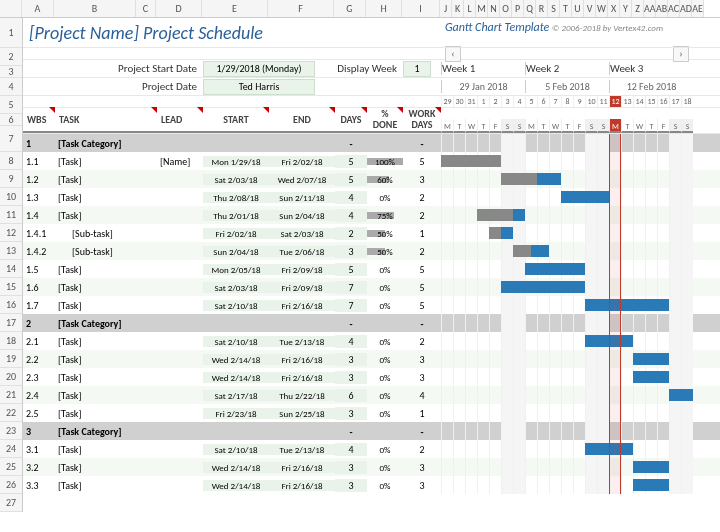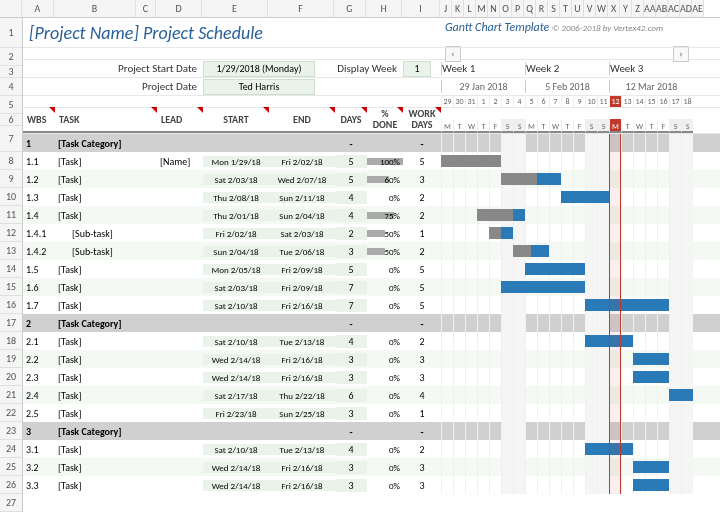--- a/index.html
+++ b/index.html
@@ -29,21 +29,21 @@
 .th { font-weight: bold; font-size: 10px; color: #444; text-align: center; border-bottom: 2px solid #888; display: flex; align-items: center; justify-content: center; position: relative; }
 .th.left { justify-content: flex-start; padding-left: 4px; }
 .th::after { content: ''; position: absolute; top: 0; right: 0; border: 3px solid transparent; border-top-color: #c00; border-right-color: #c00; }
 .cat-row { background: #d0d0d0; font-weight: bold; }
 .task-row { display: flex; height: 18px; align-items: center; }
 .task-row.even { background: #f4f9f4; }
 .cell { font-size: 10px; padding: 0 3px; overflow: hidden; white-space: nowrap; }
 .cell.c { text-align: center; }
 .cell.date { background: #eaf3ea; text-align: center; font-size: 9px; }
 .cell.days { background: #eaf3ea; text-align: center; }
-.pct { text-align: right; font-size: 9px; position: relative; }
+.pct { text-align: center; font-size: 9px; position: relative; }
 .pct-bar { position: absolute; left: 0; top: 2px; bottom: 2px; background: #aaa; z-index: 0; }
 .pct-txt { position: relative; z-index: 1; }
 .gantt { display: flex; position: relative; height: 18px; }
 .gcell { width: 12px; border-left: 1px solid #f0f0f0; height: 100%; }
 .gcell.we { background: #f5f5f5; }
 .gbar { position: absolute; top: 3px; height: 12px; background: #2a7ab8; }
 .gbar.done { background: #888; }
 .today-line { position: absolute; top: 0; bottom: 0; width: 12px; border-left: 1px solid #c0392b; border-right: 1px solid #c0392b; pointer-events: none; background: rgba(192,57,43,0.08); }
 </style>
 </head>
@@ -136,21 +136,21 @@
           <div class="week-hdr" style="width:84px">Week 1</div>
           <div class="week-hdr" style="width:84px">Week 2</div>
           <div class="week-hdr" style="width:84px">Week 3</div>
         </div>
         <div class="row meta-row" style="height:18px">
           <div class="meta-label" style="width:180px">Project Date</div>
           <div class="meta-val" style="width:112px;height:16px;line-height:14px">Ted Harris</div>
           <div style="width:126px"></div>
           <div class="week-date" style="width:84px">29 Jan 2018</div>
           <div class="week-date" style="width:84px">5 Feb 2018</div>
-          <div class="week-date" style="width:84px">12 Mar 2018</div>
+          <div class="week-date" style="width:84px">12 Feb 2018</div>
         </div>
         <div class="row" style="height:12px">
           <div style="width:418px"></div>
           <div class="day-cell" style="width:12px">29</div>
           <div class="day-cell" style="width:12px">30</div>
           <div class="day-cell" style="width:12px">31</div>
           <div class="day-cell" style="width:12px">1</div>
           <div class="day-cell" style="width:12px">2</div>
           <div class="day-cell" style="width:12px">3</div>
           <div class="day-cell" style="width:12px">4</div>

